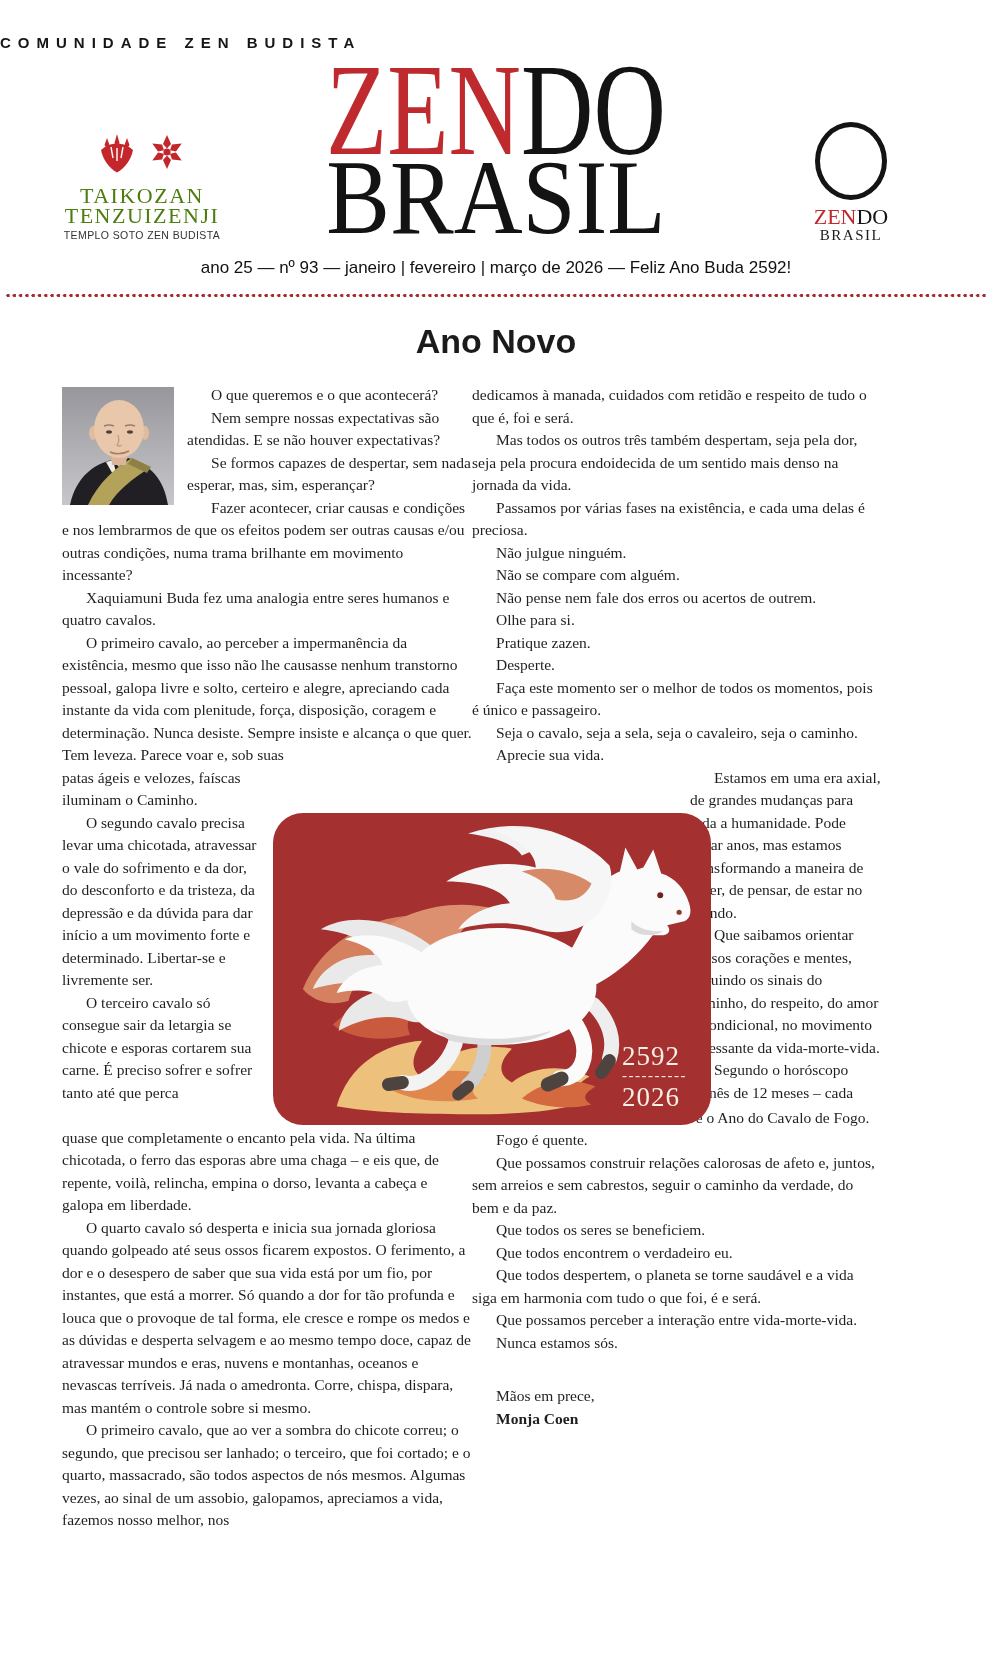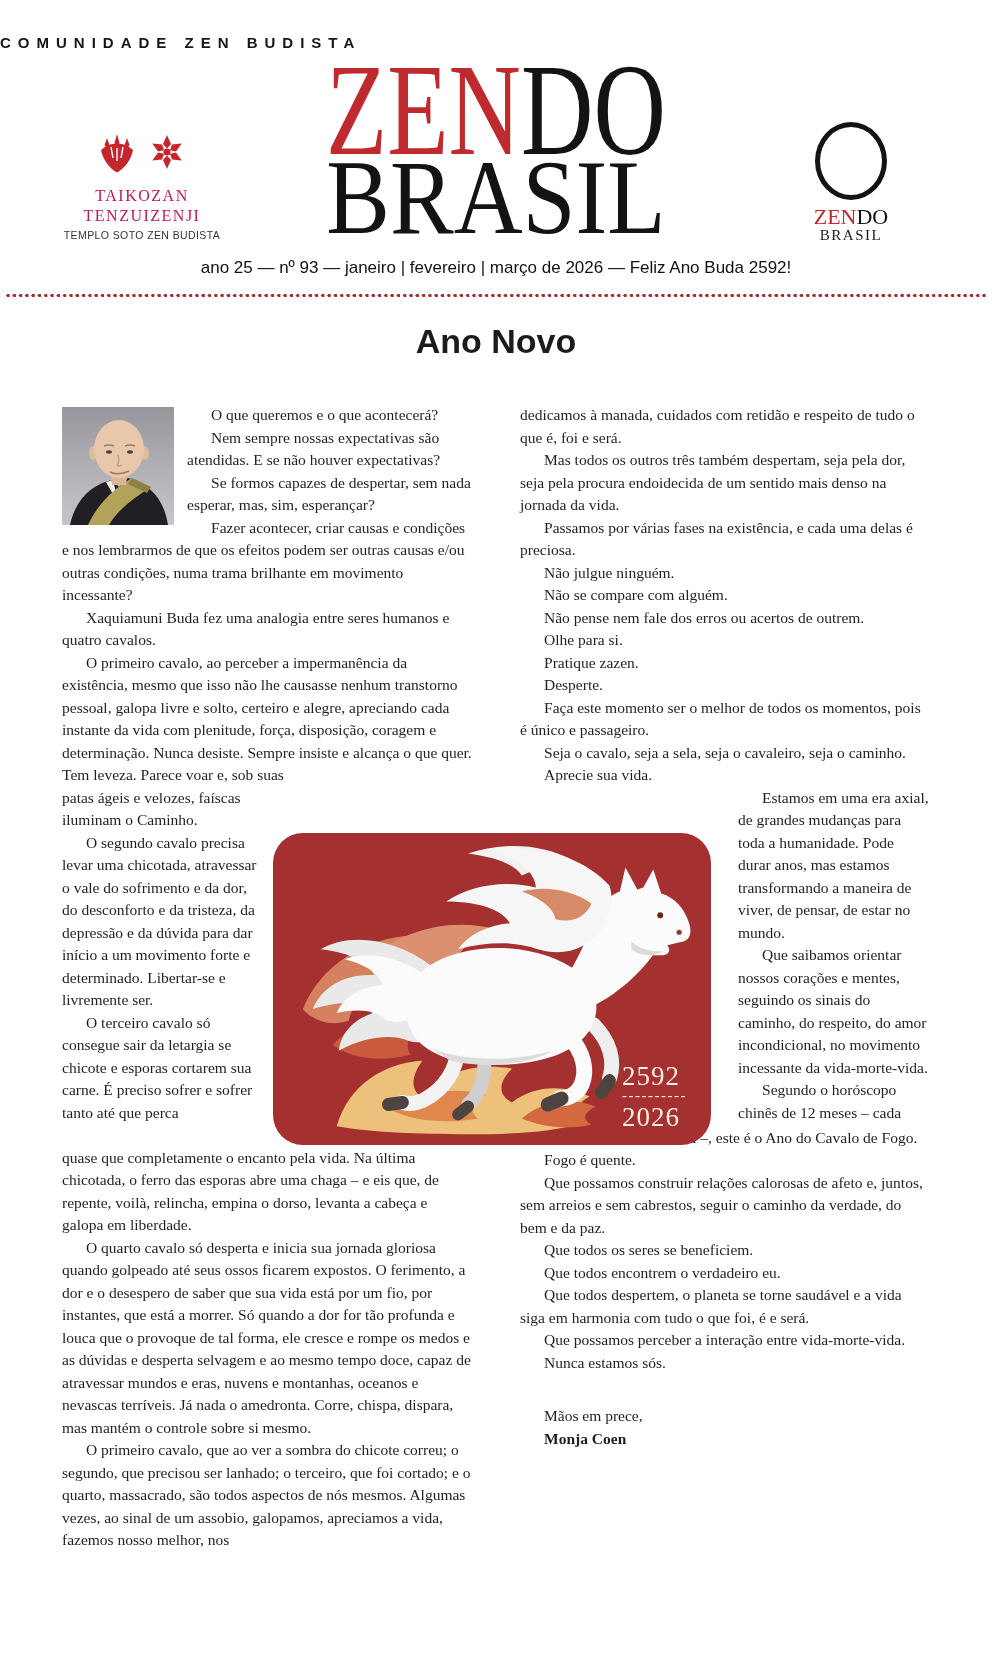--- a/index.html
+++ b/index.html
@@ -11,41 +11,41 @@
   .community { position:absolute; top:34px; left:0; width:100%; text-align:left;
                font-family:"Liberation Sans", sans-serif; font-weight:bold; font-size:15px;
                letter-spacing:7px; color:#161616; }
   .masthead { position:absolute; top:58px; left:0; width:100%; text-align:center; color:#131313; }
   .mast1 { font-size:132px; line-height:104px; transform:scaleX(.76); transform-origin:center; font-weight:400; }
   .mast1 .red { color:#bf2a2e; }
   .mast2 { font-size:106px; line-height:76px; transform:scaleX(.9); transform-origin:center; font-weight:400; margin-top:-2px; }
 
   .temple-logo { position:absolute; left:58px; top:134px; width:168px; text-align:center; }
   .crests { display:flex; justify-content:center; gap:14px; }
-  .temple-name { font-size:16px; letter-spacing:1.5px; color:#be185d; margin-top:8px; line-height:20px; }
+  .temple-name { font-size:22px; letter-spacing:1.5px; color:#4d7c0f; margin-top:8px; line-height:20px; }
   .temple-sub { font-family:"Liberation Sans", sans-serif; font-size:10.5px; letter-spacing:.4px; color:#333; margin-top:3px; }
 
   .brand-logo { position:absolute; left:796px; top:122px; width:110px; text-align:center; }
   .enso { width:72px; height:78px; border:5px solid #141414; border-radius:50%; margin:0 auto; }
   .brand-word { font-size:22px; line-height:22px; margin-top:6px; color:#131313; }
   .brand-word .red { color:#bf2a2e; }
   .brand-sub { font-size:15px; letter-spacing:1.5px; line-height:15px; color:#1c1c1c; }
 
   .issue-line { position:absolute; top:258px; left:0; width:100%; text-align:center;
                 font-family:"Liberation Sans", sans-serif; font-size:17px; color:#111; }
   .dotted { position:absolute; top:293px; left:6px; width:980px; height:5px;
             background-image:radial-gradient(circle at 2px 2.5px, #a52a2d 1.5px, transparent 1.9px);
             background-size:6.3px 5px; background-repeat:repeat-x; }
 
   
   .article-title { position:absolute; top:322px; left:0; width:100%; text-align:center;
                    font-family:"Liberation Sans", sans-serif; font-weight:bold; font-size:34px; color:#1b1b1b; }
 
   
-  .article { position:absolute; top:404px; left:62px; width:868px; display:flex; gap:48px;
+  .article { position:absolute; top:384px; left:62px; width:868px; display:flex; 
              font-size:15.5px; line-height:22.5px; text-align:left; }
   .col { width:410px; }
   p { margin:0; }
   .ind { text-indent:1.55em; }
   .noind { text-indent:0; }
   .monja-photo { float:left; width:112px; height:118px; margin:3px 13px 8px 0; }
   .monja-photo svg { display:block; width:100%; height:100%; }
   .cutout-left { width:200px; min-height:360px; }
   .cutout-right { width:192px; margin-left:auto; min-height:340px; }
   .sig-close { margin-top:31px; }

